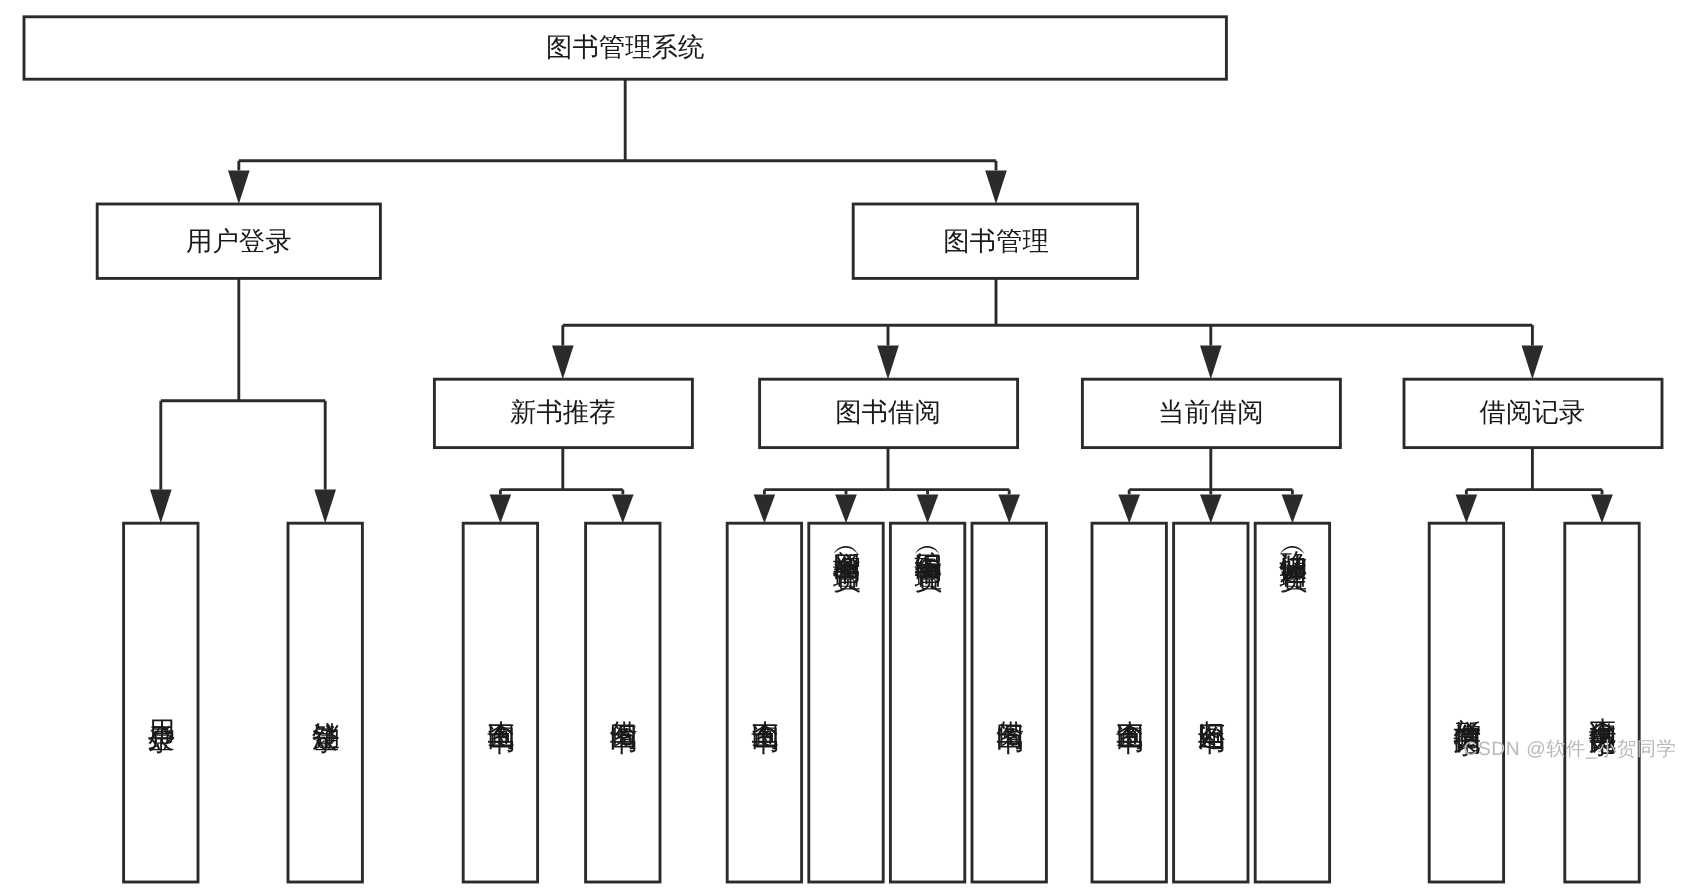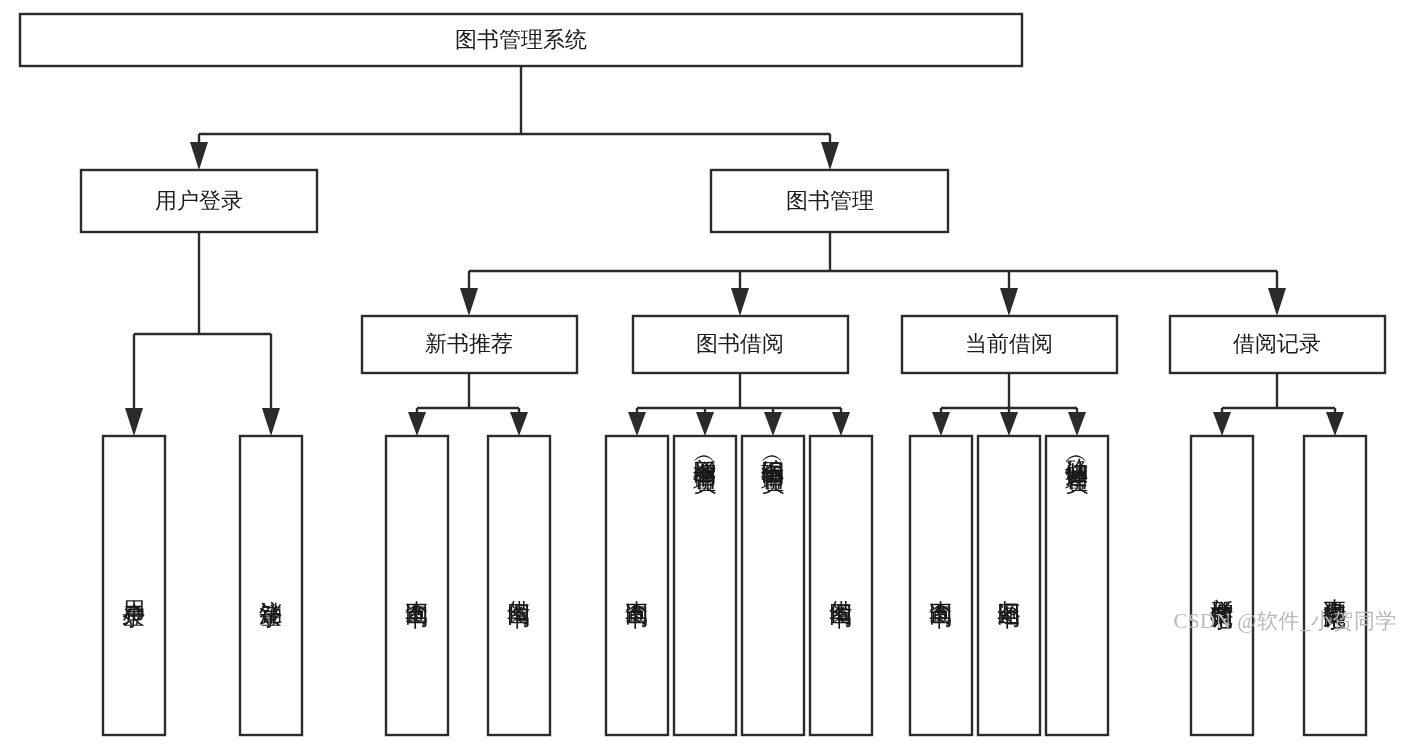--- a/index.html
+++ b/index.html
@@ -63,22 +63,22 @@
     font-size: 23px;
     line-height: 1.06;
     letter-spacing: 2px;
     color: #1a1a1a;
     white-space: nowrap;
   }
   .watermark {
     position: absolute;
     right: 8px;
     bottom: 6px;
-    font-family: Liberation Serif, serif;
-    font-size: 21px;
+    font-family: Liberation Sans, sans-serif;
+    font-size: 16px;
     color: #b9b9b9;
     letter-spacing: 0.5px;
     user-select: none;
     margin-top: 21px;
   }
 </style>
 </head>
 <body>
 
 <div id="diagram-root">

